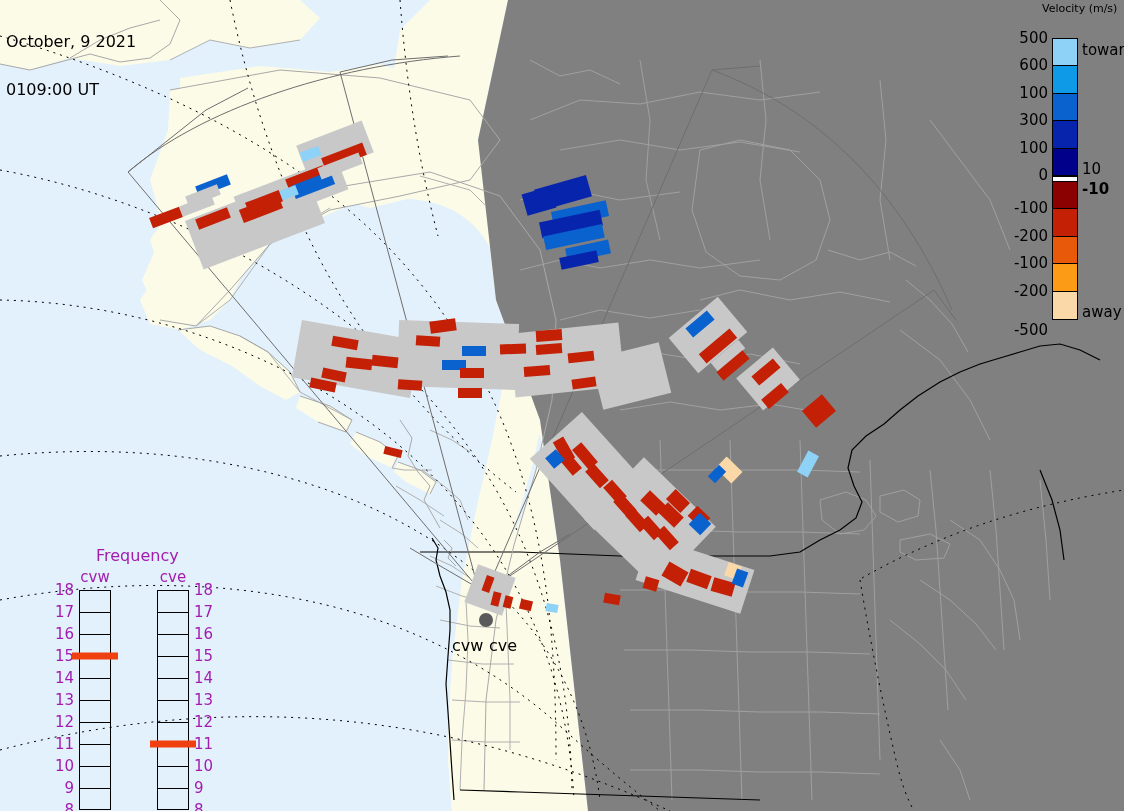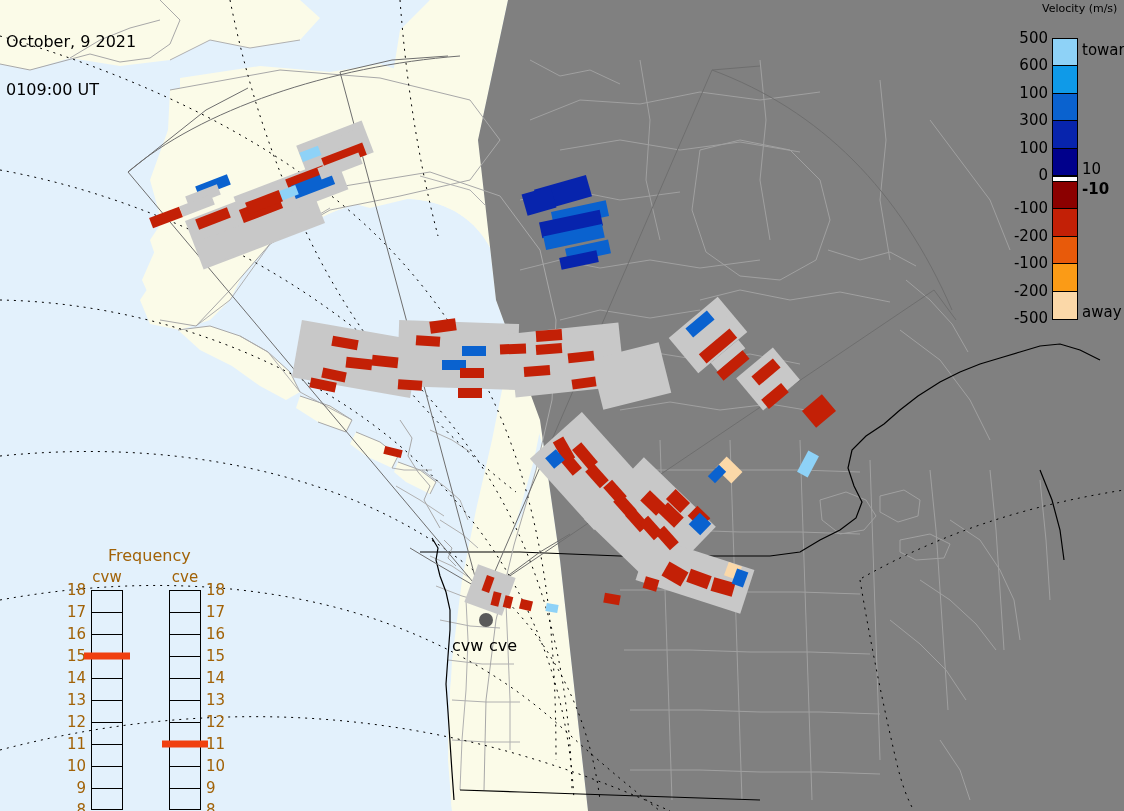--- a/index.html
+++ b/index.html
@@ -84,25 +84,25 @@
     position: absolute;
     left: 82px;
     font-size: 15px;
     white-space: nowrap;
     transform: translateY(-50%);
   }
 
   
   #frequency-panel {
     position: absolute;
-    left: 84px;
+    left: 72px;
     top: 546px;
     width: 170px;
     height: 240px;
-    color: #a16207;
+    color: #a21caf;
   }
   #frequency-title {
     position: absolute;
     left: 24px; top: 0px;
     font-size: 16px;
     white-space: nowrap;
   }
   .freq-gauge { position: absolute; top: 22px; }
   .freq-name {
     position: absolute;
@@ -496,21 +496,21 @@
         <div class="vel-tick" style="top: 38px;">500</div>
         <div class="vel-tick" style="top: 65.4px;">600</div>
         <div class="vel-tick" style="top: 92.8px;">100</div>
         <div class="vel-tick" style="top: 120.2px;">300</div>
         <div class="vel-tick" style="top: 147.6px;">100</div>
         <div class="vel-tick" style="top: 175px;">0</div>
         <div class="vel-tick" style="top: 208.4px;">-100</div>
         <div class="vel-tick" style="top: 235.8px;">-200</div>
         <div class="vel-tick" style="top: 263.2px;">-100</div>
         <div class="vel-tick" style="top: 290.6px;">-200</div>
-        <div class="vel-tick" style="top: 318px;">-500</div>
+        <div class="vel-tick" style="top: 330px;">-500</div>
       </div>
     <div id="velocity-sides">
         <div class="vel-side" style="top: 50px;">toward</div>
         <div class="vel-side" style="top: 169px;">10</div>
         <div class="vel-side" style="top: 189px; font-weight: bold;">-10</div>
         <div class="vel-side" style="top: 312px;">away</div>
       </div>
   </div>
 
   <div id="frequency-panel">

